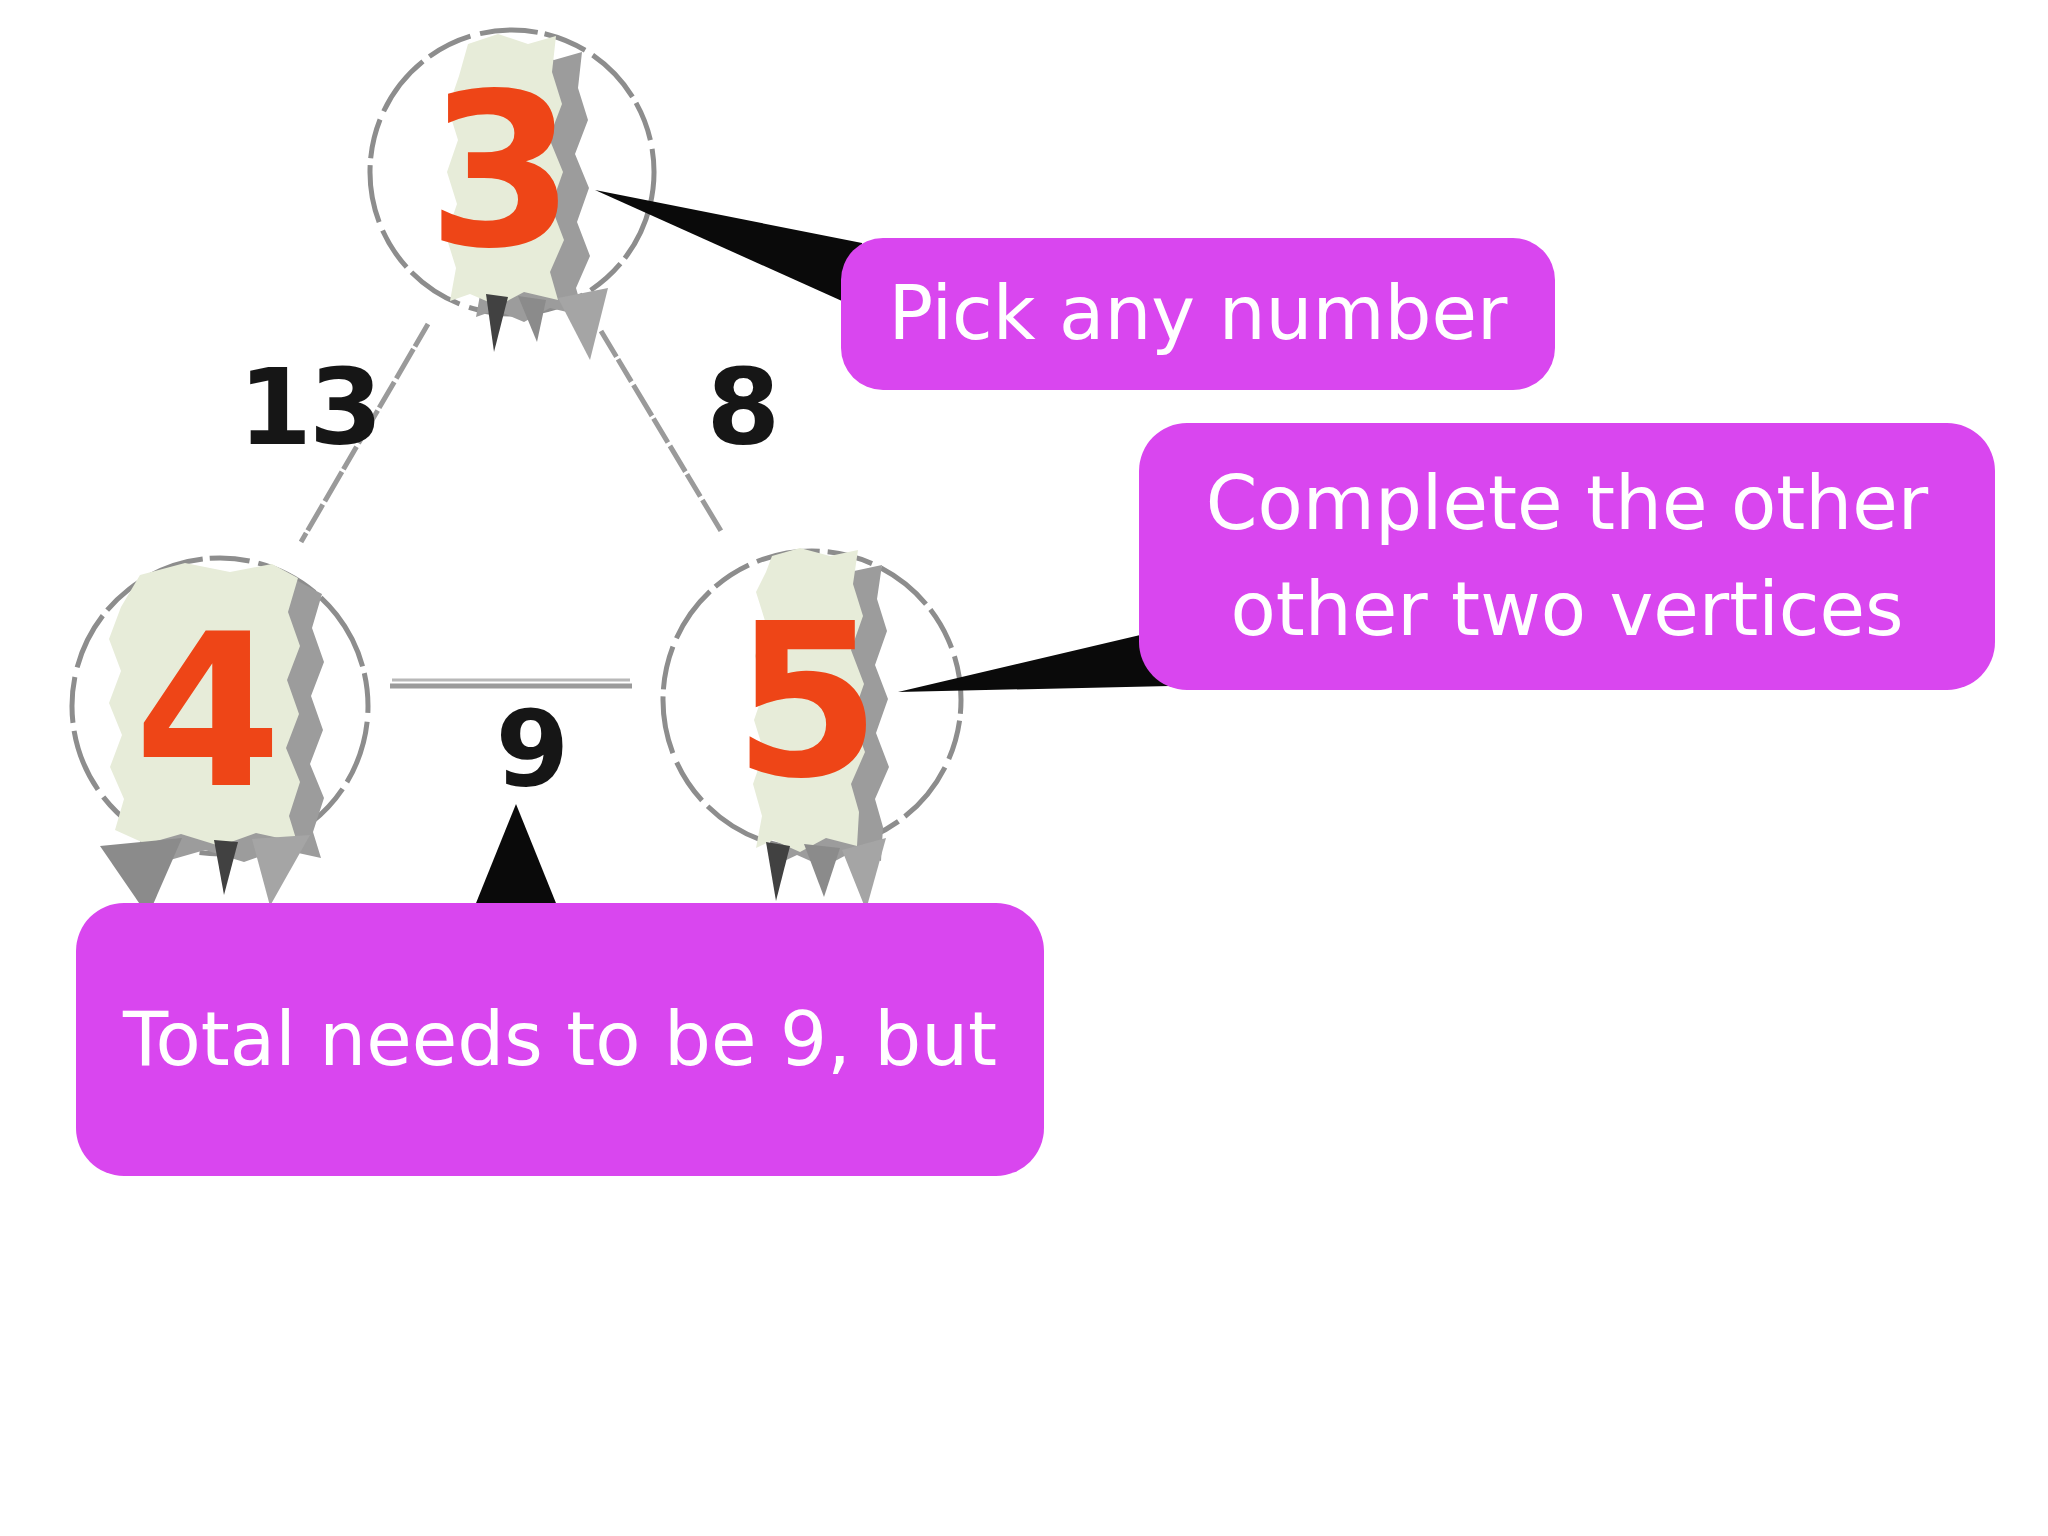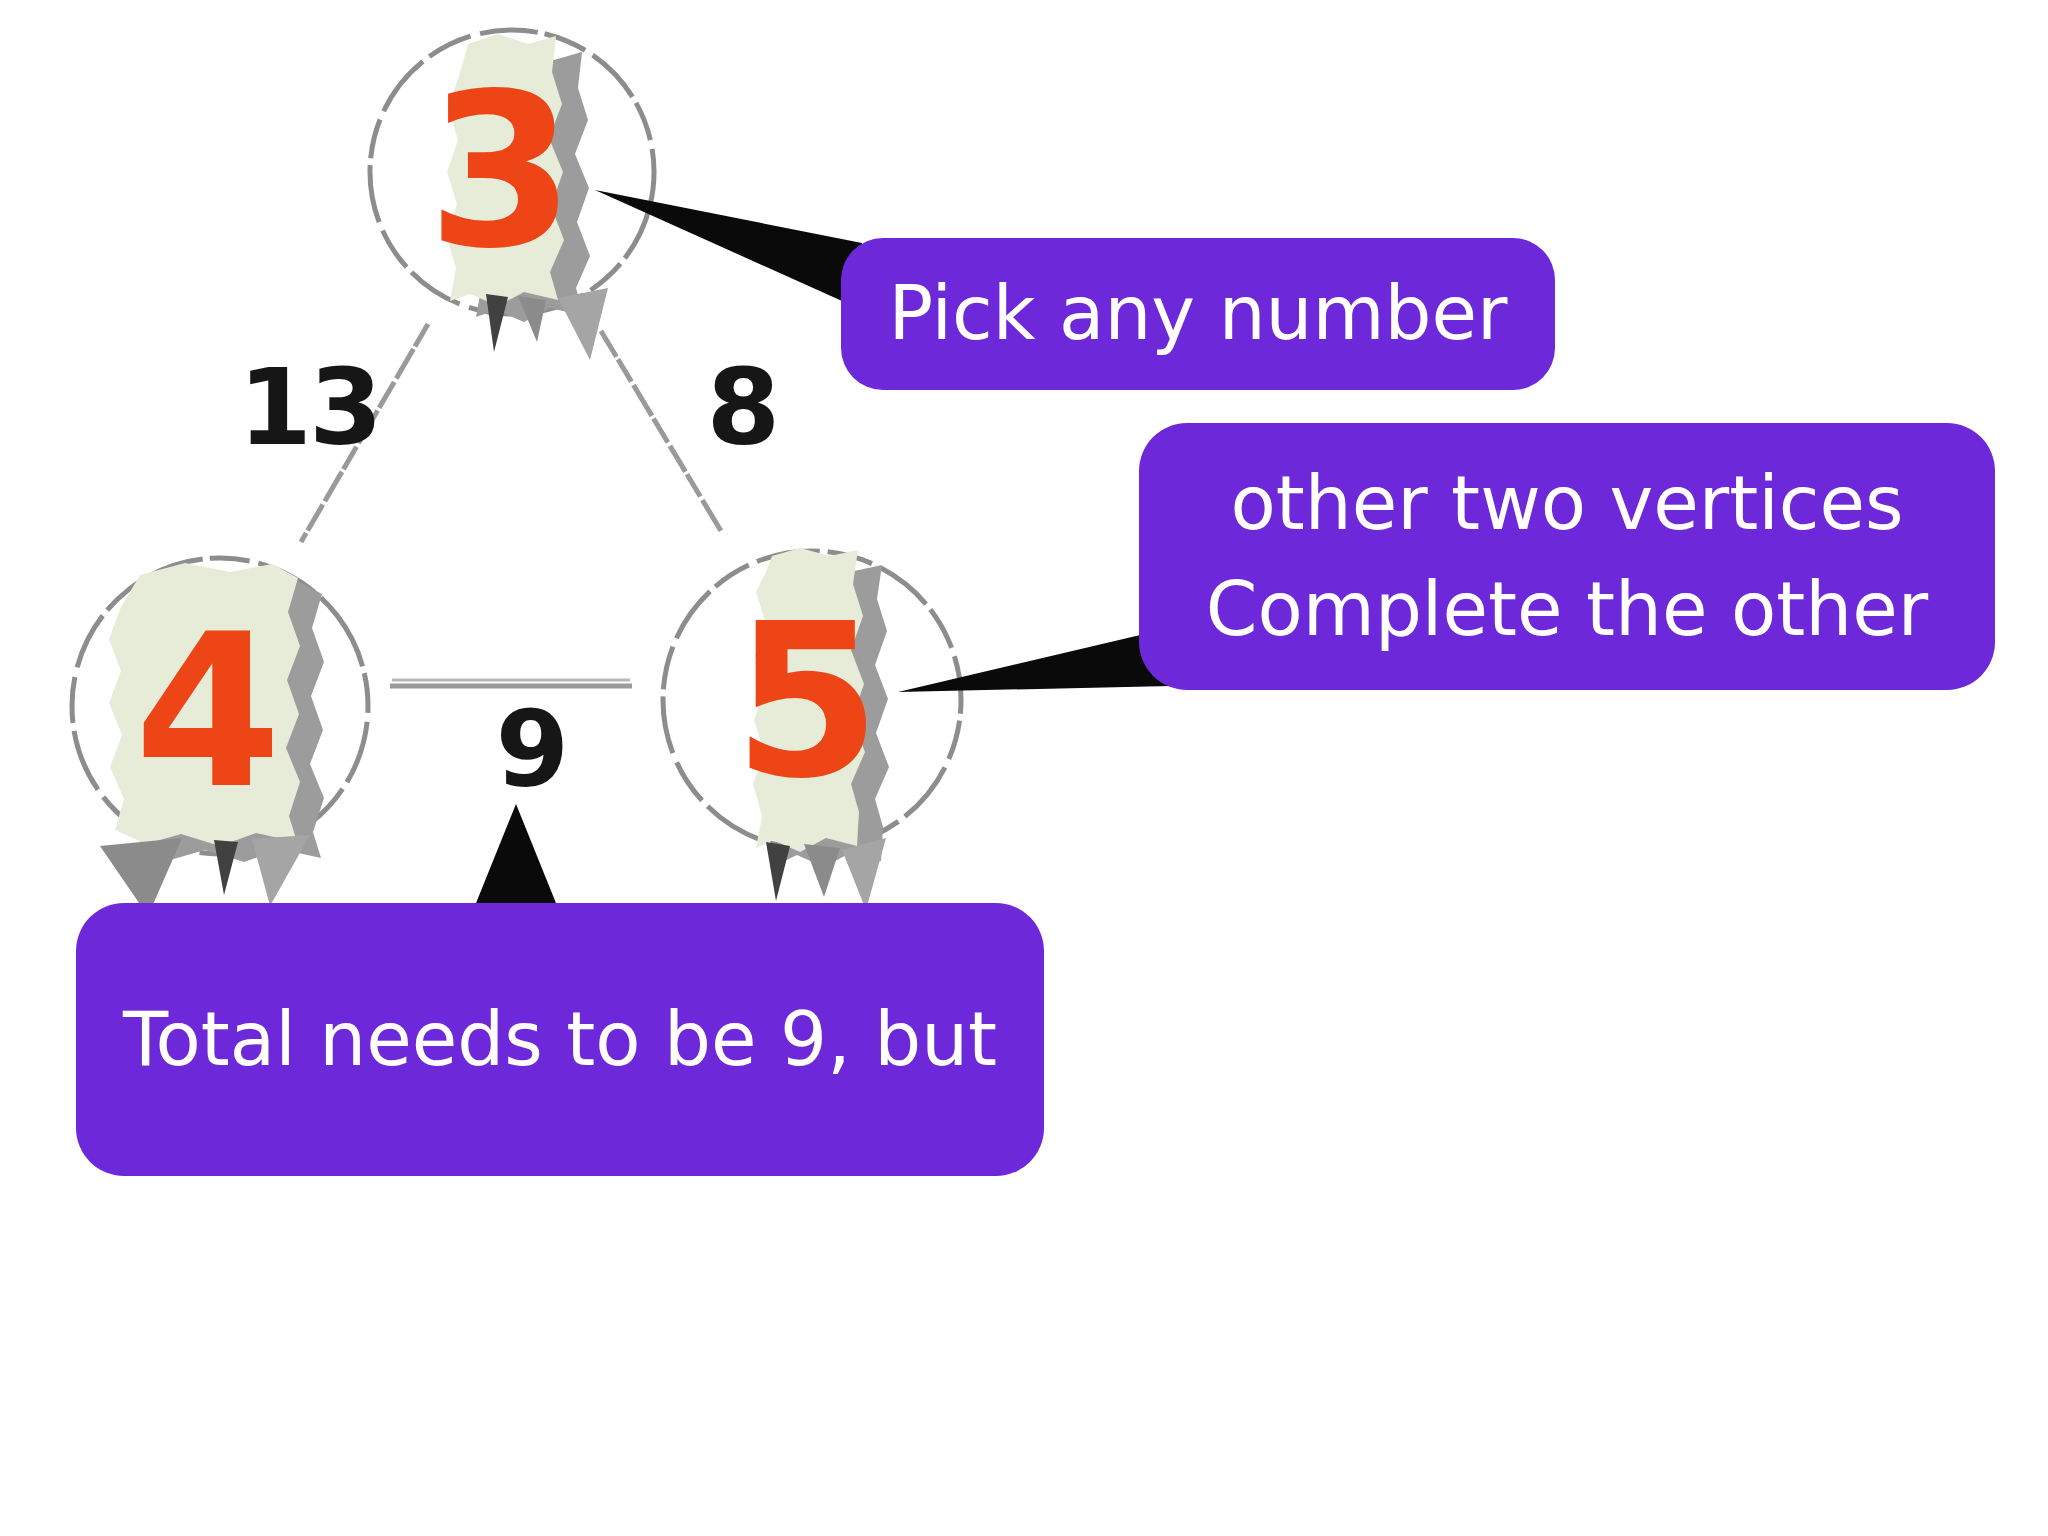--- a/index.html
+++ b/index.html
@@ -13,21 +13,21 @@
     color:#ee4517;font-weight:700;font-size:212px;line-height:1;letter-spacing:-8px;
     white-space:nowrap;
   }
   .elabel{
     position:absolute;transform:translate(-50%,-50%);
     color:#161616;font-weight:700;font-size:106px;line-height:1;letter-spacing:-3px;
     white-space:nowrap;
     margin-left:20px;
   }
   .bubble{
-    position:absolute;background:#6d28d9;color:#ffffff;
+    position:absolute;background:#d946ef;color:#ffffff;
     display:flex;flex-direction:column;justify-content:center;align-items:center;
     text-align:center;font-size:74px;line-height:1.42;
   }
   .bubble .line{white-space:nowrap;}
   .bubble-pick{left:841px;top:238px;width:714px;height:152px;border-radius:42px;}
   .bubble-complete{left:1139px;top:423px;width:856px;height:267px;border-radius:48px;}
   .bubble-total{left:76px;top:903px;width:968px;height:273px;border-radius:48px;gap:20px;}
 </style>
 </head>
 <body>
@@ -82,21 +82,21 @@
 
   <div class="elabel" style="left:289px;top:408px;">13</div>
   <div class="elabel" style="left:722px;top:408px;">8</div>
   <div class="elabel" style="left:511px;top:750px;">9</div>
 
   <div class="bubble bubble-pick">
     <div class="line">Pick any number</div>
   </div>
 
   <div class="bubble bubble-complete">
+    <div class="line">Complete the other</div>
     <div class="line">other two vertices</div>
-    <div class="line">Complete the other</div>
   </div>
 
   <div class="bubble bubble-total">
     <div class="line">Total needs to be 9, but</div>
   </div>
 
 </div>
 
 </body></html>

